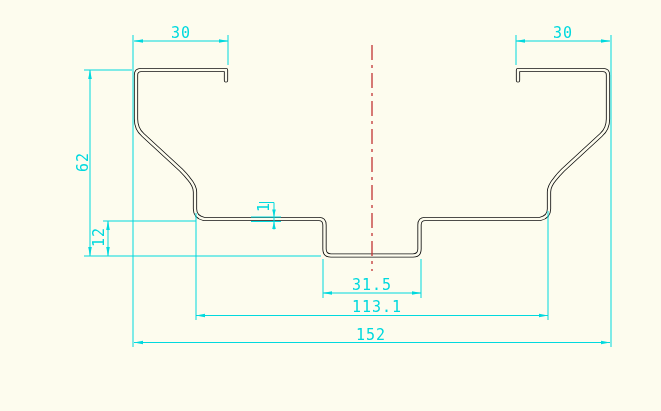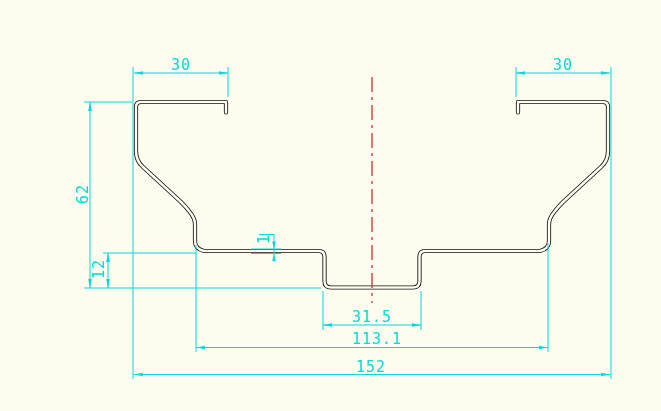--- a/index.html
+++ b/index.html
@@ -7,21 +7,20 @@
     padding: 0;
     background: #fdfcee;
   }
   #canvas {
     position: relative;
     width: 661px;
     height: 355px;
     background: #fdfcee;
     overflow: hidden;
     font-family: "DejaVu Sans Mono", monospace;
-    margin-top: 32px;
   }
   svg { display: block; }
   .profile {
     fill: none;
     stroke: #121212;
     stroke-width: 4.2;
     stroke-linejoin: round;
     stroke-linecap: round;
   }
   .profile-core {

